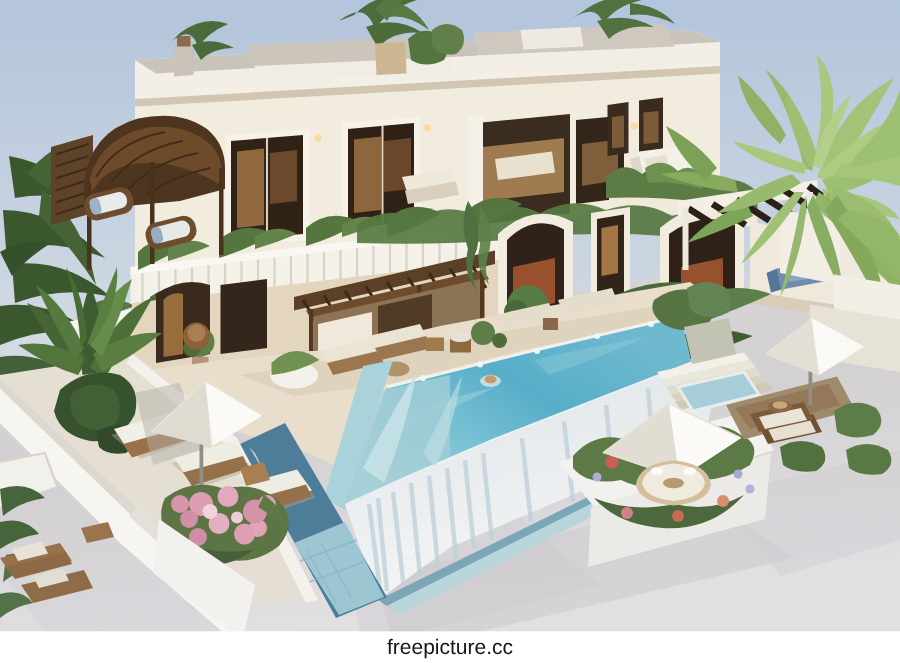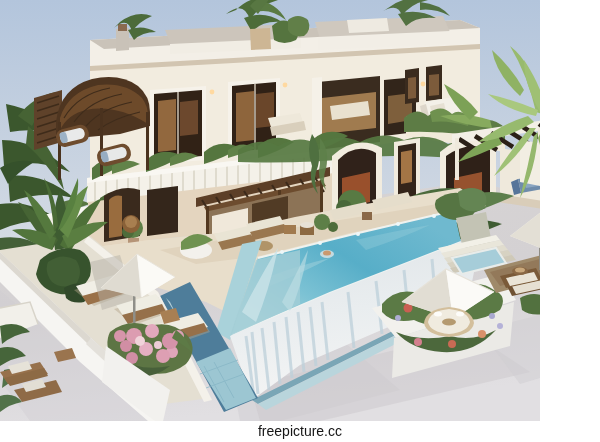--- a/index.html
+++ b/index.html
@@ -1,16 +1,16 @@
 <!DOCTYPE html>
 <html><head>
 <meta charset="utf-8">
 <style>
   html,body{margin:0;padding:0;background:#fff;}
-  .page{position:relative;width:540px;height:442px;overflow:hidden;font-family:"Liberation Sans",sans-serif;text-align:right;}
+  .page{position:relative;width:600px;height:442px;overflow:hidden;font-family:"Liberation Sans",sans-serif;text-align:right;}
   svg{display:block}
 </style>
 </head>
 <body>
 <div class="page">
 <svg width="600" height="442" viewBox="0 0 600 442">
 <defs>
   <linearGradient id="sky" x1="0" y1="0" x2="0" y2="1">
     <stop offset="0" stop-color="#b3c5dc"></stop>
     <stop offset="0.55" stop-color="#cad4e1"></stop>

